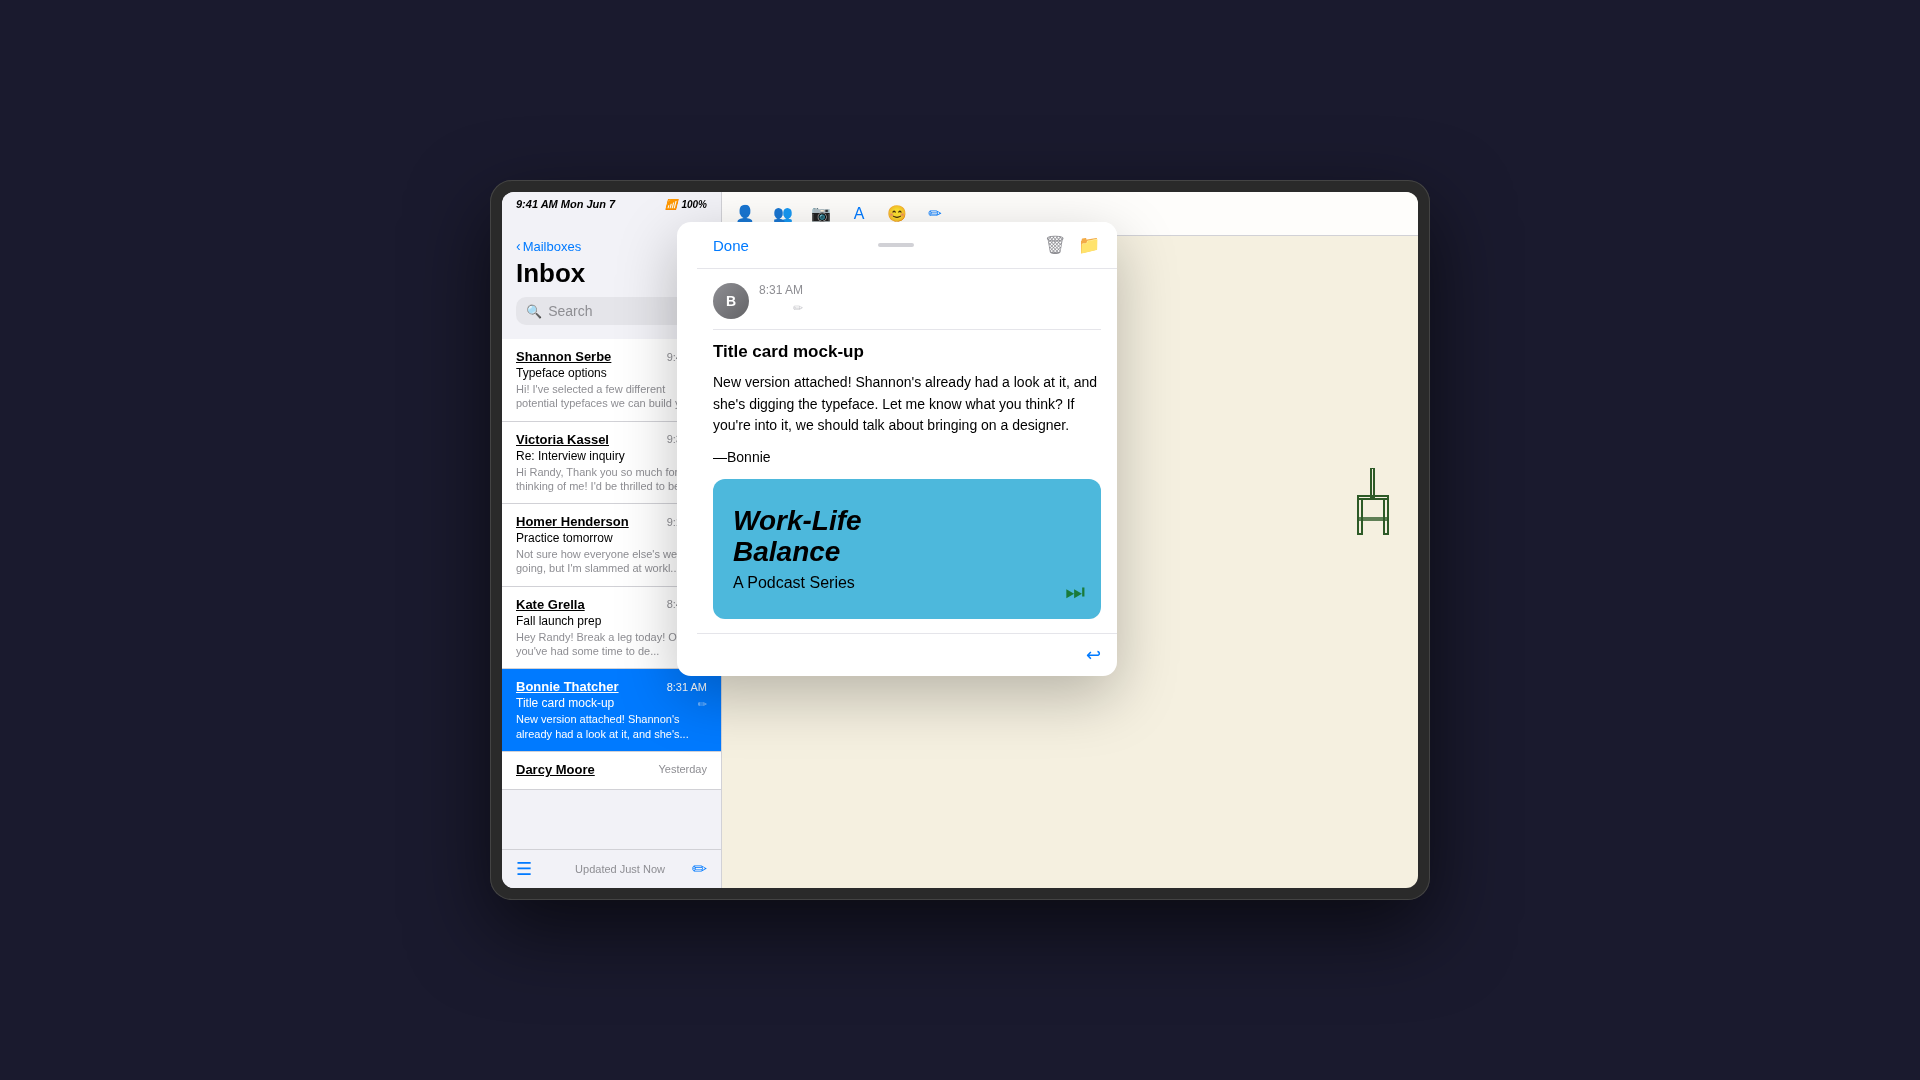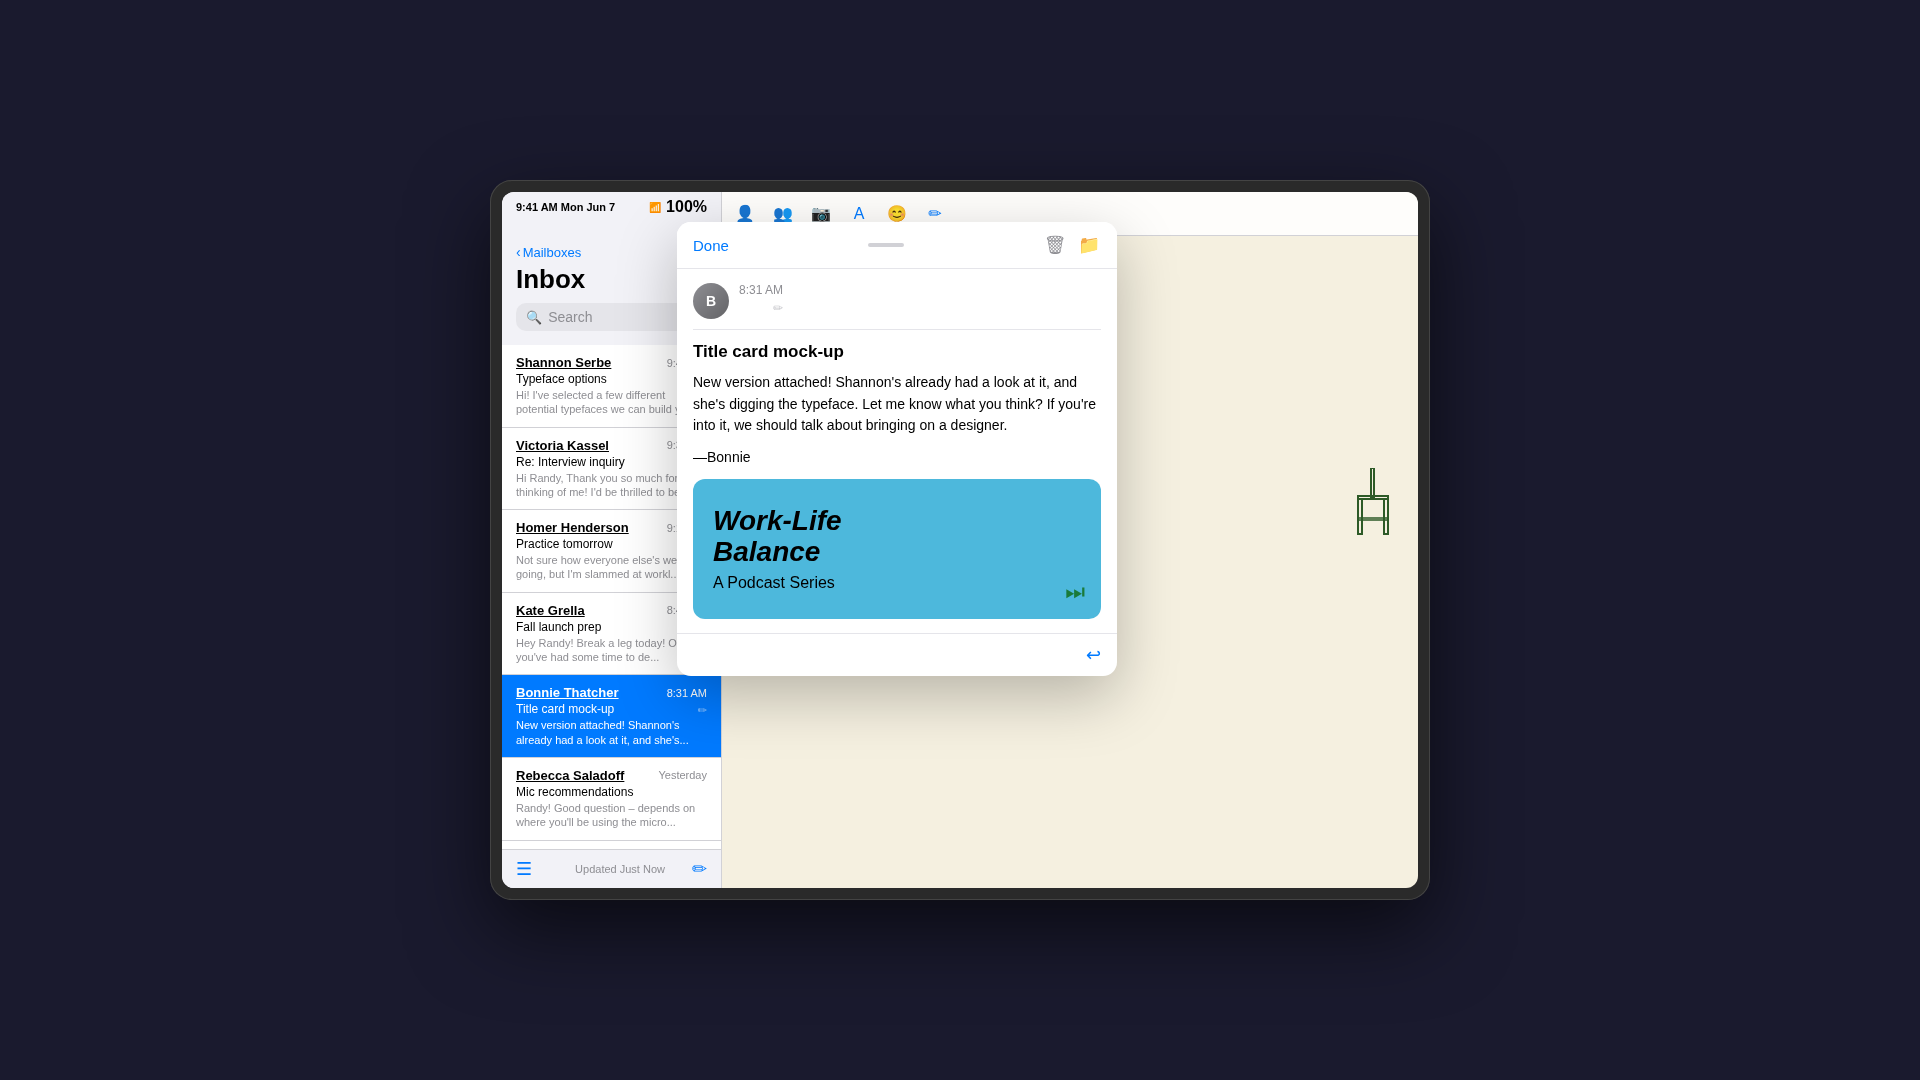--- a/index.html
+++ b/index.html
@@ -250,20 +250,21 @@
       top: 30px;
       left: 175px;
       width: 440px;
       background: #fff;
       border-radius: 14px;
       box-shadow: 0 20px 60px rgba(0,0,0,0.25);
       z-index: 100;
       overflow: hidden;
       display: flex;
       flex-direction: column;
+      padding-left: 20px;
     }
 
     .modal-header {
       display: flex;
       align-items: center;
       justify-content: space-between;
       padding: 12px 16px;
       background: #fff;
       border-bottom: 1px solid #e5e5ea;
     }
@@ -480,25 +481,25 @@
     }
   </style>
 </head>
 <body>
 
 <div class="ipad-frame">
   <div class="app-content">
 
     <div class="mail-sidebar">
 
-      <div style="background:#f2f2f7; padding: 6px 14px 0; display:flex; justify-content:space-between; align-items:center;">
+      <div style="background:#f2f2f7; padding: 6px 14px 0; display:flex; justify-content:space-between; align-items:flex-end;font-style:italic;">
         <span style="font-size:11px; font-weight:600; color:#000;">9:41 AM  Mon Jun 7</span>
         <div style="display:flex; align-items:center; gap:4px;">
           <span style="font-size:10px;">📶</span>
-          <span style="font-size:16px; font-weight:600;">100%</span>
+          <span style="font-size:10px; font-weight:600;">100%</span>
         </div>
       </div>
 
       <div class="mail-header">
         <div class="mailboxes-nav">
           <div class="back-link">
             <span class="back-chevron">‹</span>
             <span>Mailboxes</span>
           </div>
           <span class="edit-btn">Edit</span>
@@ -554,28 +555,20 @@
             <span class="mail-sender">Bonnie Thatcher</span>
             <span class="mail-time">8:31 AM</span>
           </div>
           <div style="display:flex; align-items:center; justify-content:space-between;">
             <div class="mail-subject">Title card mock-up</div>
             <span class="edit-icon-small">✏</span>
           </div>
           <div class="mail-preview">New version attached! Shannon's already had a look at it, and she's...</div>
         </div>
 
-        <div class="mail-item">
-          <div class="mail-item-header">
-            <span class="mail-sender">Rebecca Saladoff</span>
-            <span class="mail-time">Yesterday</span>
-          </div>
-          <div class="mail-subject">Mic recommendations</div>
-          <div class="mail-preview">Randy! Good question – depends on where you'll be using the micro...</div>
-        </div>
 
         <div class="mail-item">
           <div class="mail-item-header">
             <span class="mail-sender">Darcy Moore</span>
             <span class="mail-time">Yesterday</span>
           </div>
 
         </div>
 
       </div>

